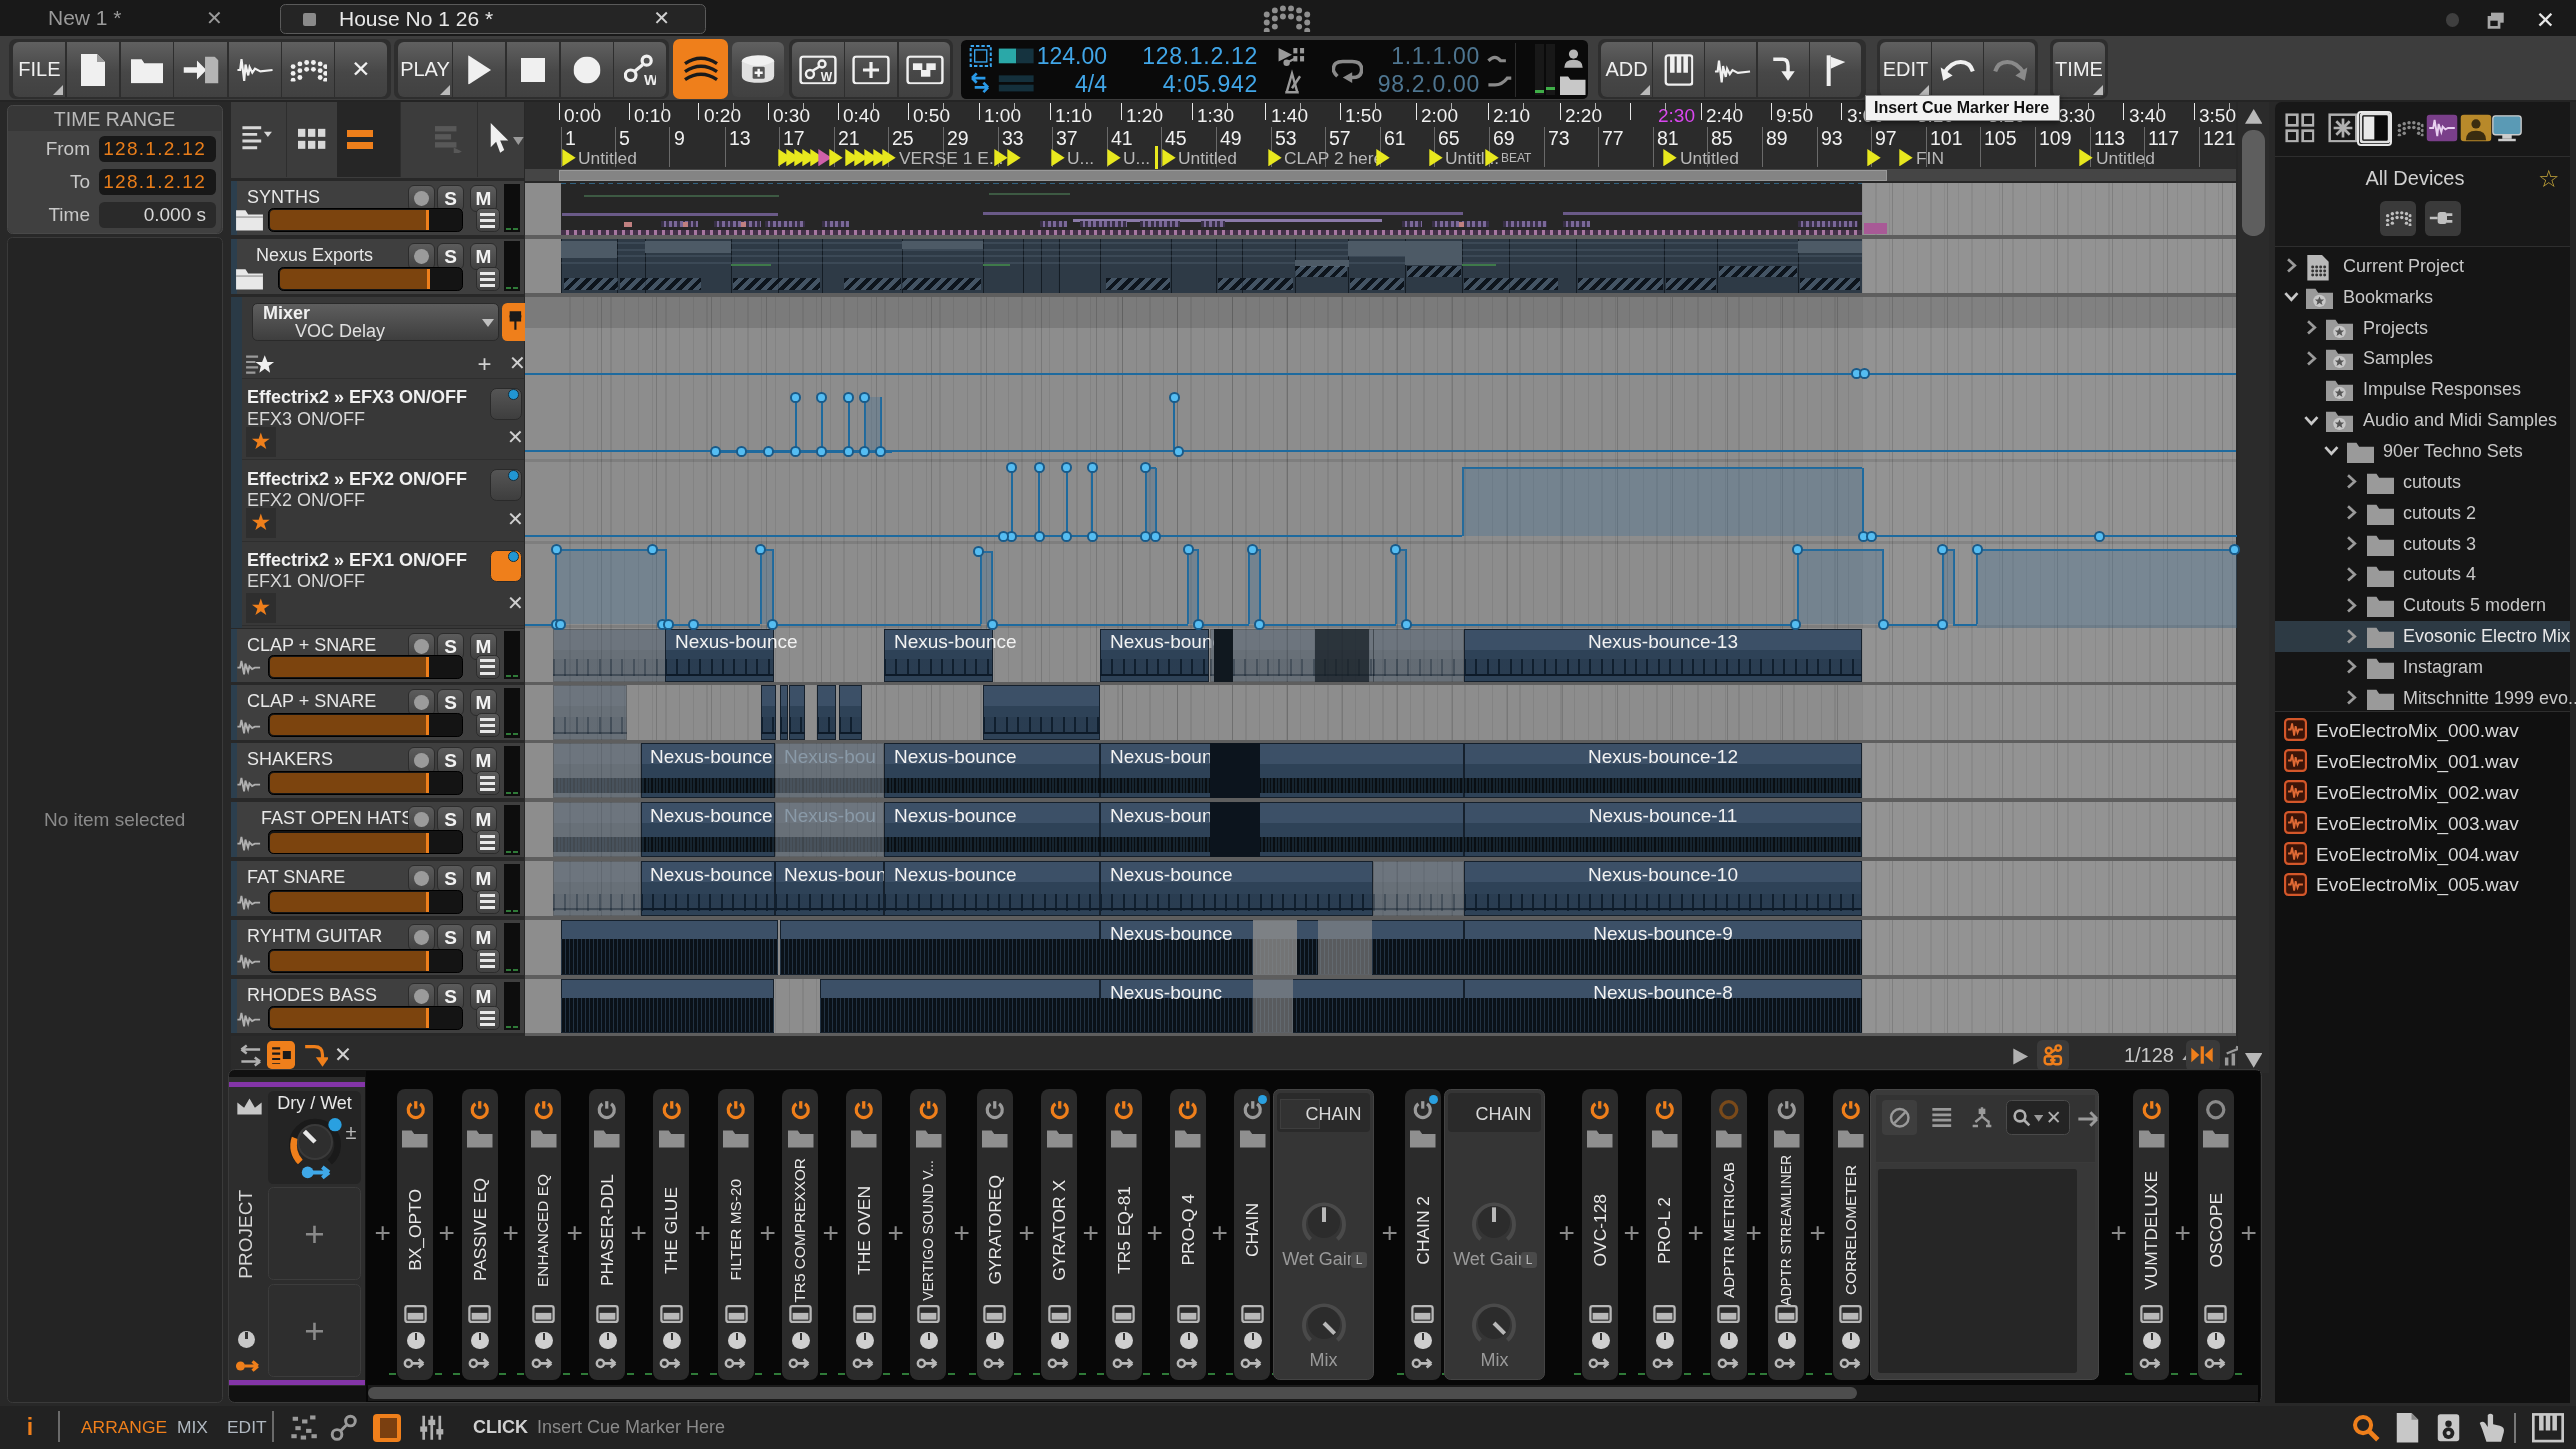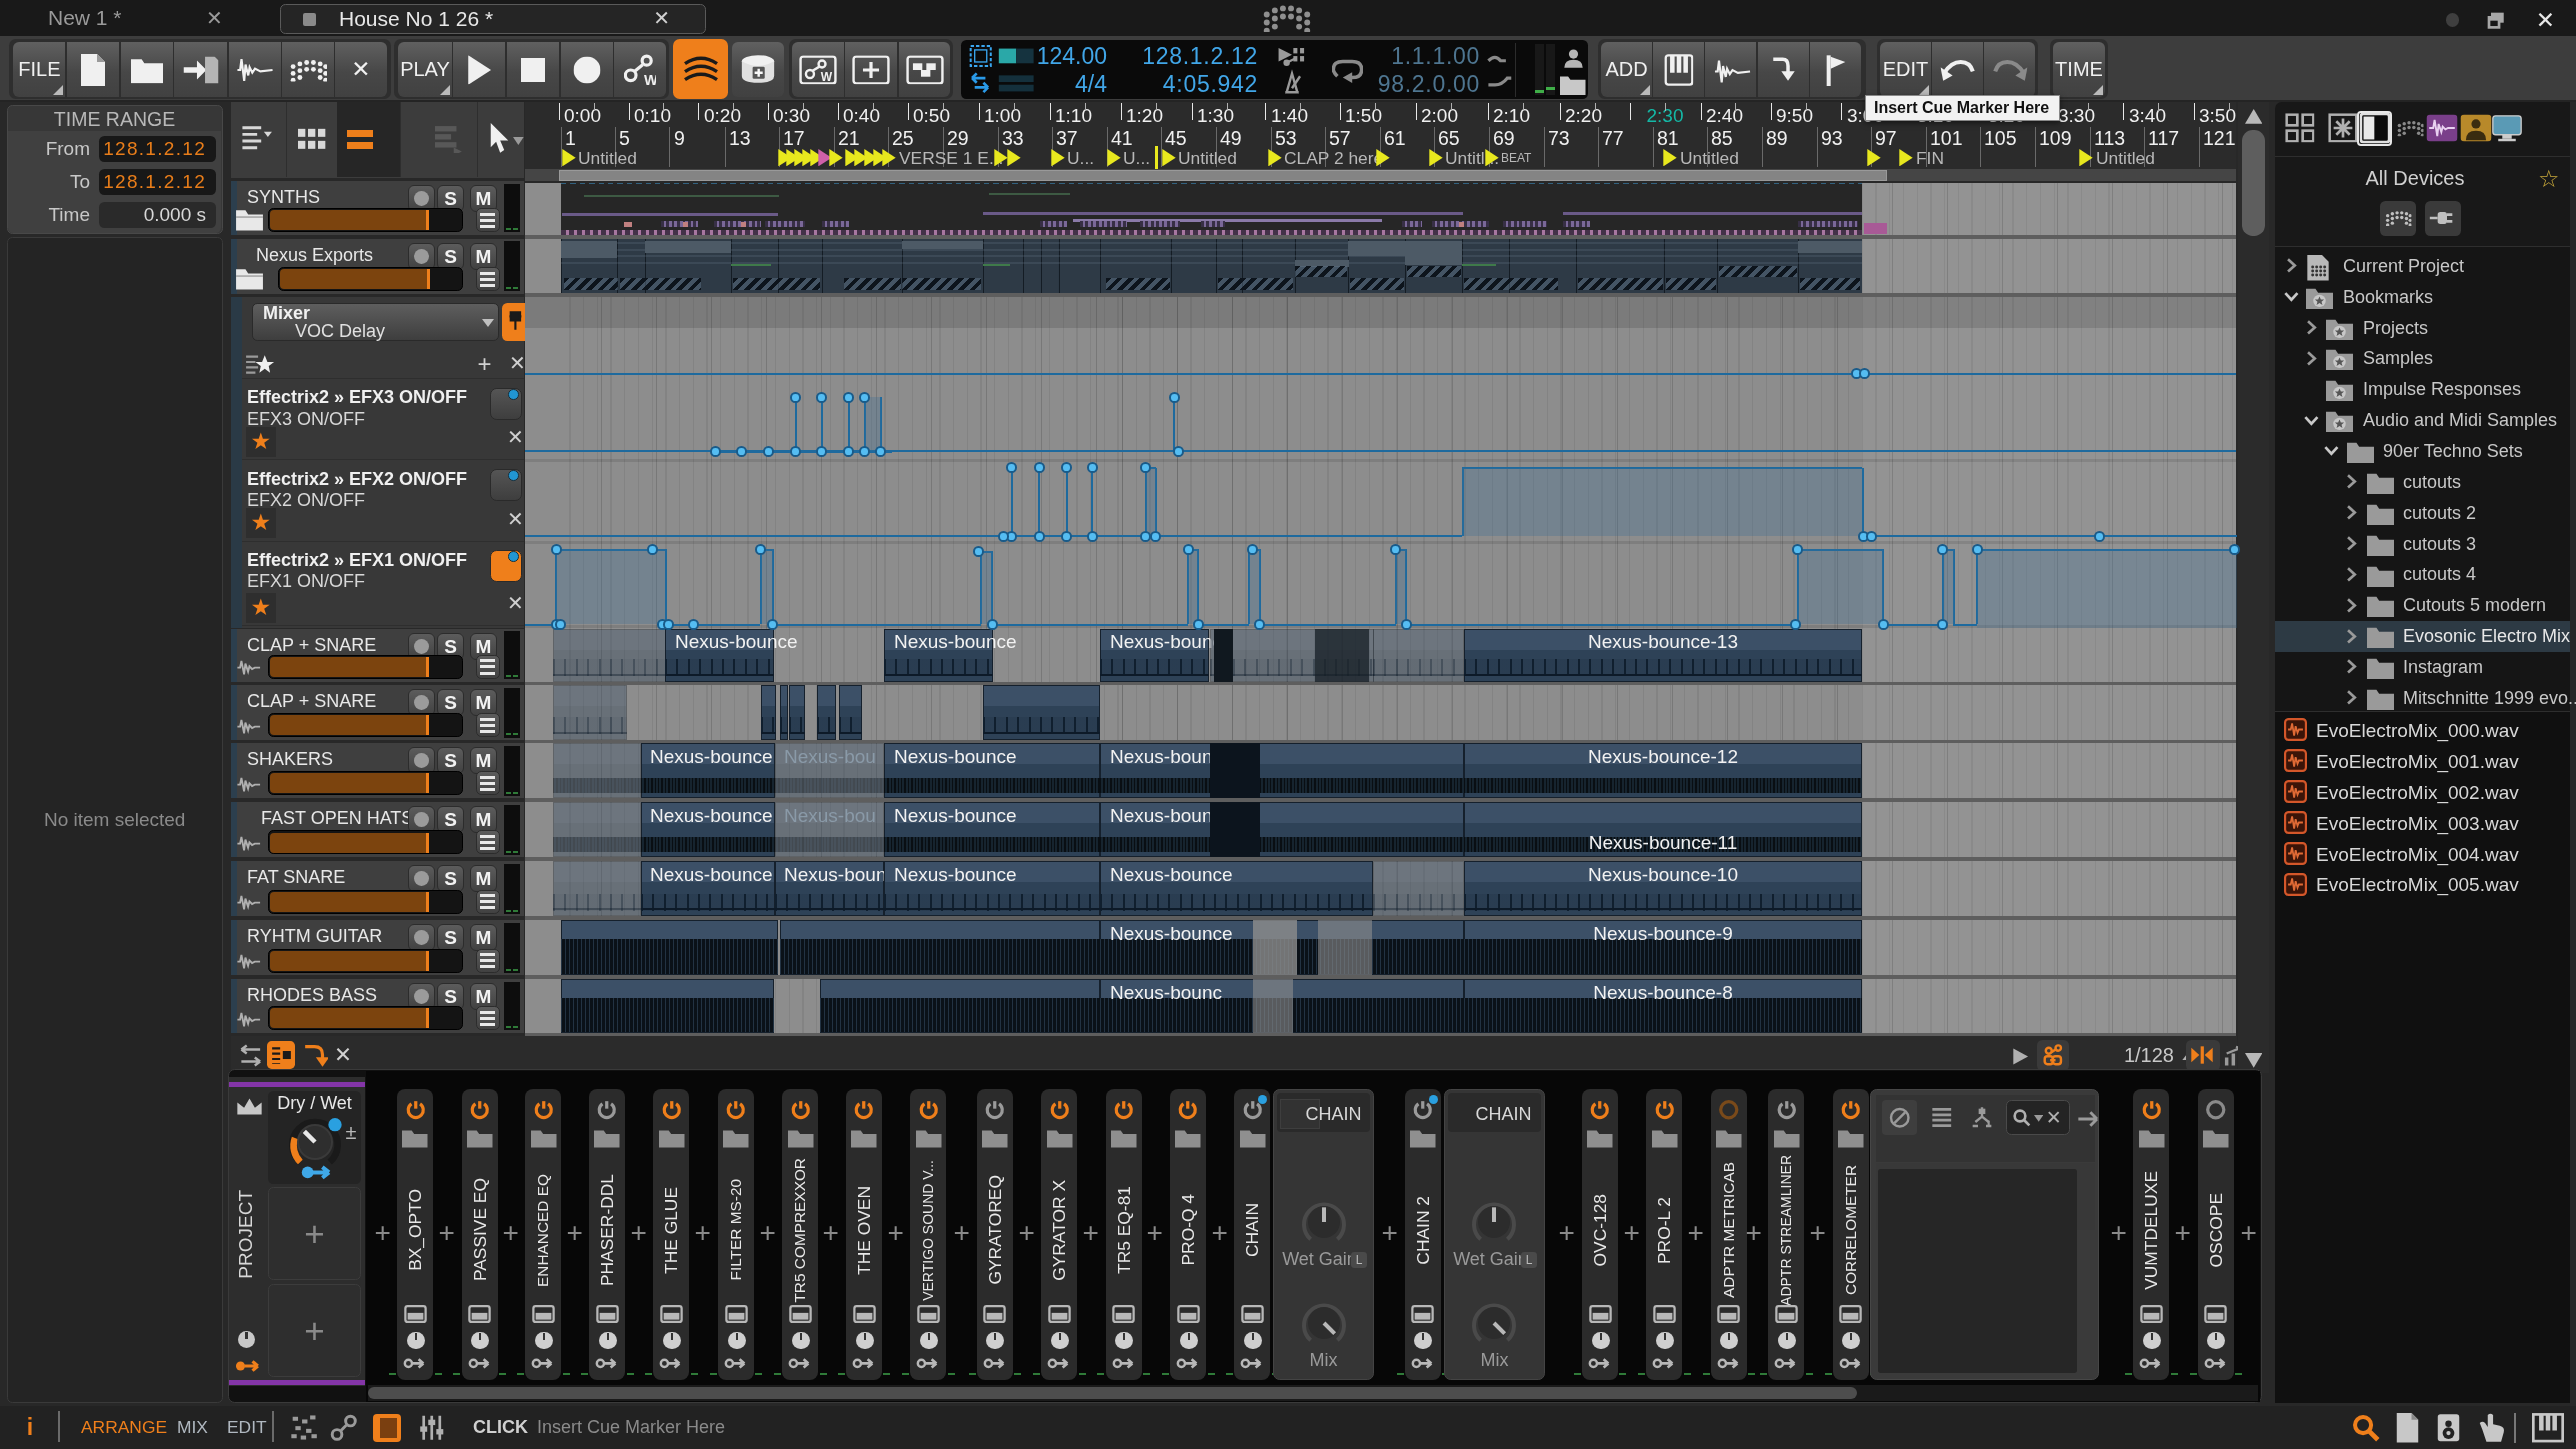--- a/index.html
+++ b/index.html
@@ -627,21 +627,21 @@
 <div class="a" style="left:1416px;top:103px;width:1.3px;height:17.4px;background:#e8e8e8"></div>
 <div class="a" style="left:1421px;top:105px;width:60px;height:21.5px;color:#f0f0f0;font-size:19px;font-weight:400;text-align:left;line-height:21.5px;white-space:nowrap;">2:00</div>
 <div class="a" style="left:1451px;top:103px;width:1.3px;height:8px;background:#b0b0b0"></div>
 <div class="a" style="left:1488px;top:103px;width:1.3px;height:17.4px;background:#e8e8e8"></div>
 <div class="a" style="left:1493px;top:105px;width:60px;height:21.5px;color:#f0f0f0;font-size:19px;font-weight:400;text-align:left;line-height:21.5px;white-space:nowrap;">2:10</div>
 <div class="a" style="left:1523px;top:103px;width:1.3px;height:8px;background:#b0b0b0"></div>
 <div class="a" style="left:1560px;top:103px;width:1.3px;height:17.4px;background:#e8e8e8"></div>
 <div class="a" style="left:1565px;top:105px;width:60px;height:21.5px;color:#f0f0f0;font-size:19px;font-weight:400;text-align:left;line-height:21.5px;white-space:nowrap;">2:20</div>
 <div class="a" style="left:1595px;top:103px;width:1.3px;height:8px;background:#b0b0b0"></div>
 <div class="a" style="left:1630px;top:103px;width:1.3px;height:17.4px;background:#e8e8e8"></div>
-<div class="a" style="left:1635px;top:105px;width:60px;height:21.5px;color:#14b8a6;font-size:19px;font-weight:400;text-align:center;line-height:21.5px;white-space:nowrap;">2:30</div>
+<div class="a" style="left:1635px;top:105px;width:60px;height:21.5px;color:#d946ef;font-size:19px;font-weight:400;text-align:right;line-height:21.5px;white-space:nowrap;">2:30</div>
 <div class="a" style="left:1665px;top:103px;width:1.3px;height:8px;background:#b0b0b0"></div>
 <div class="a" style="left:1701px;top:103px;width:1.3px;height:17.4px;background:#e8e8e8"></div>
 <div class="a" style="left:1706px;top:105px;width:60px;height:21.5px;color:#f0f0f0;font-size:19px;font-weight:400;text-align:left;line-height:21.5px;white-space:nowrap;">2:40</div>
 <div class="a" style="left:1735px;top:103px;width:1.3px;height:8px;background:#b0b0b0"></div>
 <div class="a" style="left:1771px;top:103px;width:1.3px;height:17.4px;background:#e8e8e8"></div>
 <div class="a" style="left:1776px;top:105px;width:60px;height:21.5px;color:#f0f0f0;font-size:19px;font-weight:400;text-align:left;line-height:21.5px;white-space:nowrap;">9:50</div>
 <div class="a" style="left:1806px;top:103px;width:1.3px;height:8px;background:#b0b0b0"></div>
 <div class="a" style="left:1841px;top:103px;width:1.3px;height:17.4px;background:#e8e8e8"></div>
 <div class="a" style="left:1847px;top:105px;width:60px;height:21.5px;color:#f0f0f0;font-size:19px;font-weight:400;text-align:left;line-height:21.5px;white-space:nowrap;">3:00</div>
 <div class="a" style="left:1876px;top:103px;width:1.3px;height:8px;background:#b0b0b0"></div>
@@ -1107,21 +1107,21 @@
 <div class="a" style="left:784px;top:805px;width:96px;height:21.5px;color:#8a9aa8;font-size:19px;font-weight:400;text-align:left;line-height:21.5px;white-space:nowrap;">Nexus-bou</div>
 <div class="a" style="left:884px;top:802px;width:216px;height:55px;background:linear-gradient(180deg,#3c5067 0 20px,#2e4257 20px);border:1.3px solid #15202c"></div>
 <div class="a" style="left:884px;top:837px;width:216px;height:14.8px;background:#16242f;background-image:repeating-linear-gradient(90deg,rgba(0,0,0,.6) 0 1.3px,transparent 1.3px 3.4px)"></div>
 <div class="a" style="left:894px;top:805px;width:203px;height:21.5px;color:#f2f2f2;font-size:19px;font-weight:400;text-align:left;line-height:21.5px;white-space:nowrap;">Nexus-bounce</div>
 <div class="a" style="left:1100px;top:802px;width:364px;height:55px;background:linear-gradient(180deg,#3c5067 0 20px,#2e4257 20px);border:1.3px solid #15202c"></div>
 <div class="a" style="left:1100px;top:837px;width:364px;height:14.8px;background:#16242f;background-image:repeating-linear-gradient(90deg,rgba(0,0,0,.6) 0 1.3px,transparent 1.3px 3.4px)"></div>
 <div class="a" style="left:1110px;top:805px;width:350px;height:21.5px;color:#f2f2f2;font-size:19px;font-weight:400;text-align:left;line-height:21.5px;white-space:nowrap;">Nexus-bounce</div>
 <div class="a" style="left:1210px;top:802px;width:50px;height:55px;background:#0c141d"></div>
 <div class="a" style="left:1464px;top:802px;width:398px;height:55px;background:linear-gradient(180deg,#3c5067 0 20px,#2e4257 20px);border:1.3px solid #15202c"></div>
 <div class="a" style="left:1464px;top:837px;width:398px;height:14.8px;background:#16242f;background-image:repeating-linear-gradient(90deg,rgba(0,0,0,.6) 0 1.3px,transparent 1.3px 3.4px)"></div>
-<div class="a" style="left:1464px;top:832px;width:398px;height:21.5px;color:#f2f2f2;font-size:19px;font-weight:400;text-align:center;line-height:21.5px;white-space:nowrap;">Nexus-bounce-11</div>
+<div class="a" style="left:1464px;top:805px;width:398px;height:21.5px;color:#f2f2f2;font-size:19px;font-weight:400;text-align:center;line-height:21.5px;white-space:nowrap;">Nexus-bounce-11</div>
 <div class="a" style="left:553px;top:861px;width:88px;height:55px;opacity:0.38;background:linear-gradient(180deg,#3c5067 0 20px,#2e4257 20px);border:1.3px solid #15202c"></div>
 <div class="a" style="left:553px;top:894px;width:88px;height:17.4px;opacity:0.38;background-image:repeating-linear-gradient(90deg,#101f2e 0 2px,rgba(18,32,48,0.15) 2px 11.4px)"></div>
 <div class="a" style="left:553px;top:908px;width:88px;height:2px;opacity:0.38;background:#0d1a28"></div>
 <div class="a" style="left:641px;top:861px;width:134px;height:55px;background:linear-gradient(180deg,#3c5067 0 20px,#2e4257 20px);border:1.3px solid #15202c"></div>
 <div class="a" style="left:641px;top:894px;width:134px;height:17.4px;background-image:repeating-linear-gradient(90deg,#101f2e 0 2px,rgba(18,32,48,0.15) 2px 11.4px)"></div>
 <div class="a" style="left:641px;top:908px;width:134px;height:2px;background:#0d1a28"></div>
 <div class="a" style="left:650px;top:864px;width:121px;height:21.5px;color:#f2f2f2;font-size:19px;font-weight:400;text-align:left;line-height:21.5px;white-space:nowrap;">Nexus-bounce</div>
 <div class="a" style="left:775px;top:861px;width:109px;height:55px;background:linear-gradient(180deg,#3c5067 0 20px,#2e4257 20px);border:1.3px solid #15202c"></div>
 <div class="a" style="left:775px;top:894px;width:109px;height:17.4px;background-image:repeating-linear-gradient(90deg,#101f2e 0 2px,rgba(18,32,48,0.15) 2px 11.4px)"></div>
 <div class="a" style="left:775px;top:908px;width:109px;height:2px;background:#0d1a28"></div>

